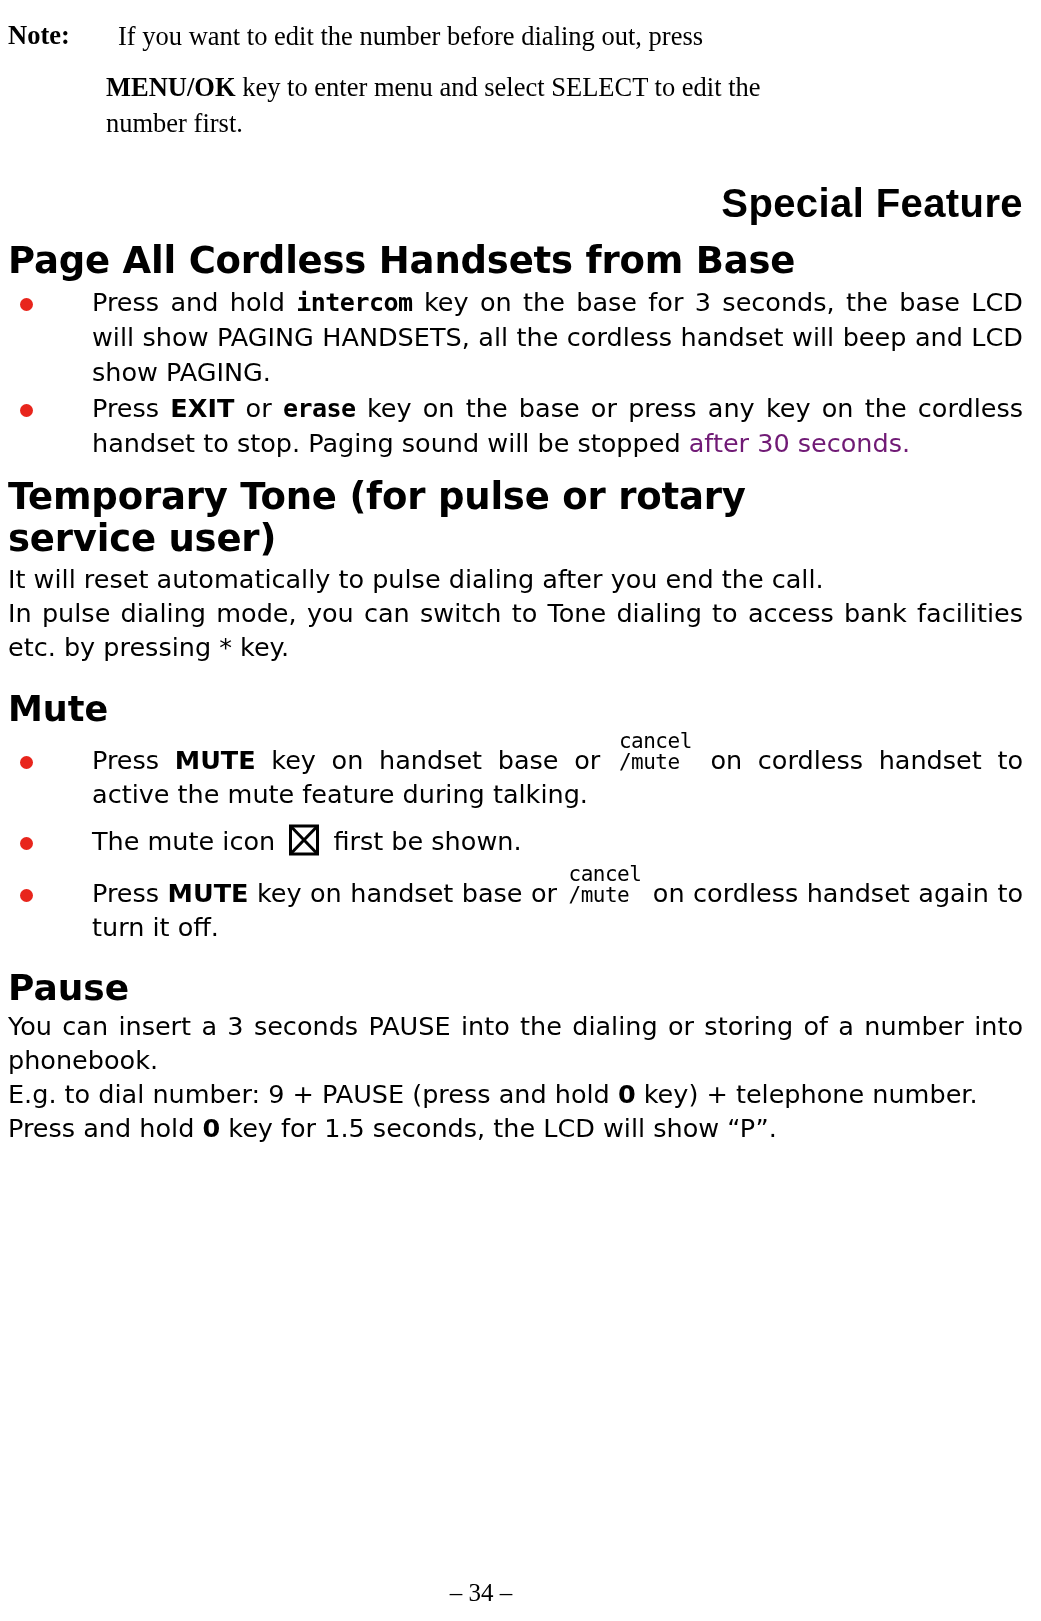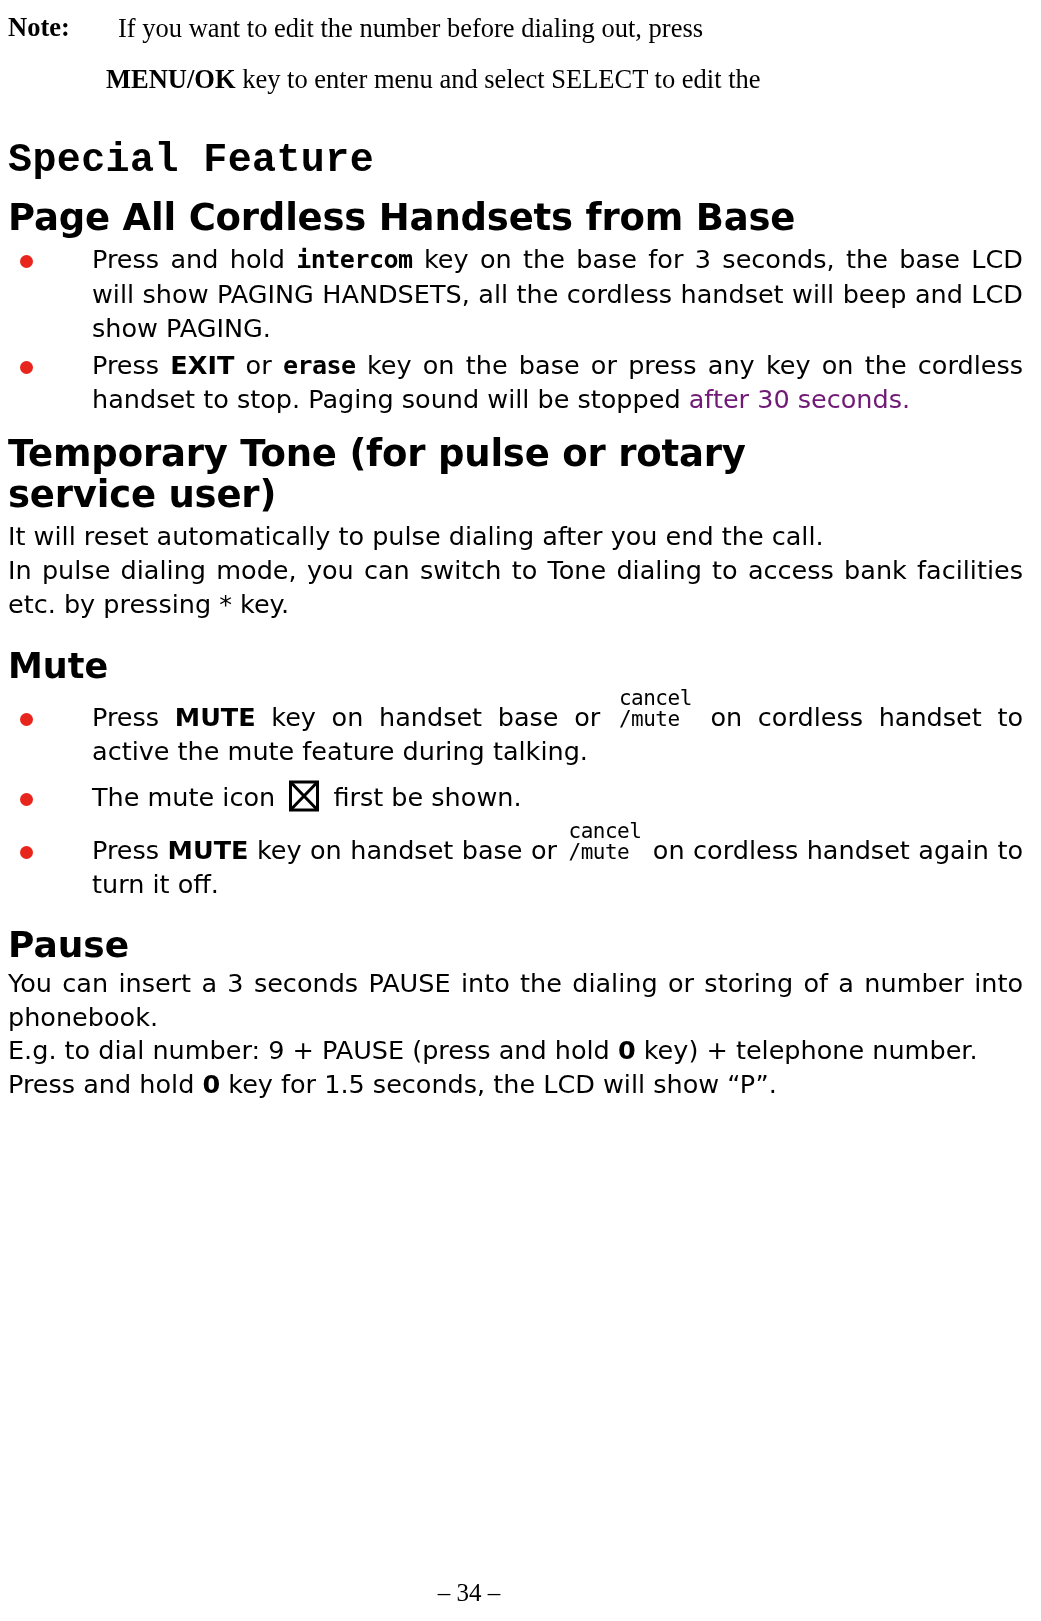--- a/index.html
+++ b/index.html
@@ -12,21 +12,21 @@
     height: 1621px;
     position: relative;
     font-family: "DejaVu Sans", sans-serif;
     color: #000000;
   }
   .page {
     position: relative;
     width: 1041px;
     height: 1621px;
     box-sizing: border-box;
-    padding: 8px 18px 0 8px;
+    padding: 16px 18px 0 8px;
   }
 
   
   .note-block {
     font-family: "Liberation Serif", serif;
     font-size: 26.5px;
     line-height: 1.33;
     text-align: justify;
     margin: 0;
     padding-top: 2px;
@@ -42,24 +42,24 @@
   }
   .note-first-line {
     display: block;
     margin-left: 110px;
     text-align: justify;
   }
   .serif-bold { font-weight: bold; }
 
   
   h1.special {
-    font-family: Liberation Mono, monospace;
+    font-family: Liberation Sans, sans-serif;
     font-weight: bold;
     font-size: 40px;
-    text-align: left;
+    text-align: right;
     margin: 40px 0 8px 0;
     letter-spacing: 0.4px;
   }
   h2.sec {
     font-family: "DejaVu Sans", sans-serif;
     font-weight: bold;
     font-size: 37px;
     margin: 14px 0 4px 0;
     line-height: 1.12;
     letter-spacing: -0.2px;
@@ -159,38 +159,39 @@
     vertical-align: -6px;
     margin: 0 6px;
     position: relative;
   }
   .mute-icon svg { display: block; }
 
   
   .footer {
     position: absolute;
     bottom: 14px;
-    left: 4px;
+    left: 16px;
     width: 930px;
     text-align: center;
     font-family: "Liberation Serif", serif;
     font-size: 25px;
   }
 </style>
 </head>
 <body>
 
 <div class="page">
 
   <div class="note-block">
     <span class="note-label">Note:</span>
     <span class="note-first-line" style="margin-top:-34px;">If you want to edit the number before dialing out, press</span>
     <span class="note-body" style="margin-top:16px;">
       <span class="serif-bold">MENU/OK</span><span> key to enter menu and select SELECT to edit the</span>
     </span>
+    <span class="note-body" style="margin-top:0;">number first.</span>
   </div>
 
   <h1 class="special">Special Feature</h1>
 
   <h2 class="sec">Page All Cordless Handsets from Base</h2>
 
   <ul class="bullets">
     <li><span>Press and hold </span><span class="lcdfont">intercom</span><span> key on the base for 3 seconds, the base LCD will show PAGING HANDSETS, all the cordless handset will beep and LCD show PAGING.</span></li>
     <li><span>Press </span><span class="bold">EXIT</span><span> or </span><span class="lcdfont">erase</span><span> key on the base or press any key on the cordless handset to stop. Paging sound will be stopped </span><span class="red">after 30 seconds.</span></li>
   </ul>

